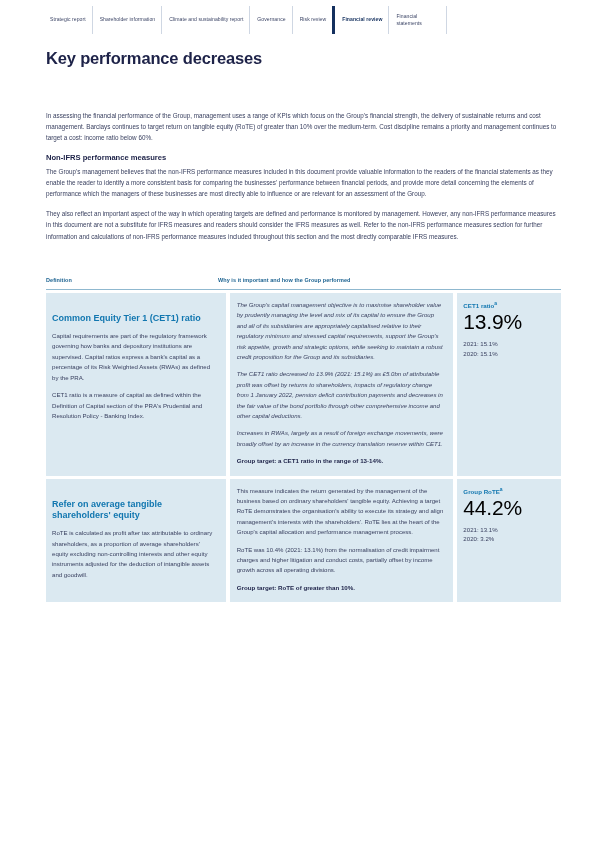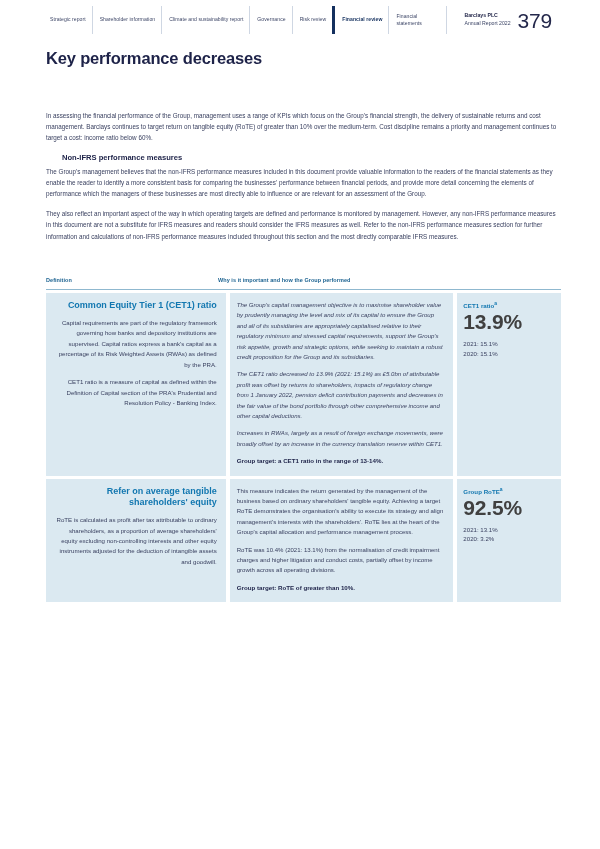--- a/index.html
+++ b/index.html
@@ -100,21 +100,21 @@
     font-size: 6.3px;
     line-height: 1.78;
     color: #3a4160;
     margin: 0 0 9px 0;
     text-align: left;
   }
   .subhead {
     font-size: 7.6px;
     font-weight: bold;
     color: #1d2248;
-    margin: 0 0 4px 16px;
+    margin: 0 0 4px 0;
   }
 
   
   .kpi-table {
     position: absolute;
     left: 46px;
     top: 268px;
     width: 515px;
   }
   .kpi-head {
@@ -137,22 +137,21 @@
     align-items: stretch;
     margin-top: 3px;
     gap: 4px;
   }
   .cell {
     background: #dbe9f1;
     box-sizing: border-box;
   }
   .cell-def {
     width: 184px;
-    padding: 7px 9px 10px 6px;
-    text-align: right;
+    padding: 20px 9px 10px 6px;
   }
   .cell-why {
     width: 229px;
     padding: 7px 9px 10px 7px;
   }
   .cell-val {
     width: 106px;
     padding: 7px 6px 10px 6px;
   }
 
@@ -188,22 +187,22 @@
 
   .val-label {
     font-size: 6.2px;
     font-weight: bold;
     color: #1277b0;
     margin: 0 0 1px 0;
   }
   .val-label sup { font-size: 5px; }
   .val-big {
     font-size: 21px;
-    color: #404040;
-    font-weight: 700;
+    color: #000000;
+    font-weight: 400;
     letter-spacing: -0.01em;
     line-height: 1.18;
     margin: 0 0 4px 0;
   }
   .val-prior {
     font-size: 6.1px;
     line-height: 1.62;
     color: #3a4160;
     margin: 0;
   }
@@ -229,27 +228,20 @@
     <div class="nav-tab">
       <span class="lbl" style="max-width:30px">Risk review</span>
     </div>
     <div class="nav-tab active">
       <span class="lbl" style="max-width:46px">Financial review</span>
     </div>
     <div class="nav-tab">
       <span class="lbl" style="max-width:44px">Financial statements</span>
     </div>
     <div class="nav-spacer"></div>
-    <div class="brandblock">
-      <div class="brandtext">
-        <span class="b1">Barclays PLC</span>
-        <span class="b2">Annual Report 2022</span>
-      </div>
-      <div class="pageno">379</div>
-    </div>
   </div>
 
   <h1 class="page-title">Key performance decreases</h1>
 
   <div class="intro">
     <p class="para">In assessing the financial performance of the Group, management uses a range of KPIs which focus on the Group's financial strength, the delivery of sustainable returns and cost management. Barclays continues to target return on tangible equity (RoTE) of greater than 10% over the medium-term. Cost discipline remains a priority and management continues to target a cost: income ratio below 60%.</p>
     <h2 class="subhead">Non-IFRS performance measures</h2>
     <p class="para">The Group's management believes that the non-IFRS performance measures included in this document provide valuable information to the readers of the financial statements as they enable the reader to identify a more consistent basis for comparing the businesses' performance between financial periods, and provide more detail concerning the elements of performance which the managers of these businesses are most directly able to influence or are relevant for an assessment of the Group.</p>
     <p class="para">They also reflect an important aspect of the way in which operating targets are defined and performance is monitored by management. However, any non-IFRS performance measures in this document are not a substitute for IFRS measures and readers should consider the IFRS measures as well. Refer to the non-IFRS performance measures section for further information and calculations of non-IFRS performance measures included throughout this section and the most directly comparable IFRS measures.</p>
   </div>
@@ -295,20 +287,20 @@
       </div>
       <div class="cell cell-why">
         <p class="why-text">This measure indicates the return generated by the management of the business based on ordinary shareholders' tangible equity. Achieving a target RoTE demonstrates the organisation's ability to execute its strategy and align management's interests with the shareholders'. RoTE lies at the heart of the Group's capital allocation and performance management process.</p>
         <p class="why-text">RoTE was 10.4% (2021: 13.1%) from the normalisation of credit impairment charges and higher litigation and conduct costs, partially offset by income growth across all operating divisions.</p>
         <p class="why-target">Group target: RoTE of greater than 10%.</p>
       </div>
       <div class="cell cell-val">
         <div class="val-label">
           <span>Group RoTE</span><sup>a</sup>
         </div>
-        <div class="val-big">92.5%</div>
+        <div class="val-big">44.2%</div>
         <p class="val-prior">2021: 13.1%</p>
         <p class="val-prior">2020: 3.2%</p>
       </div>
     </div>
 
   </div>
 </div>
 
 </body></html>

